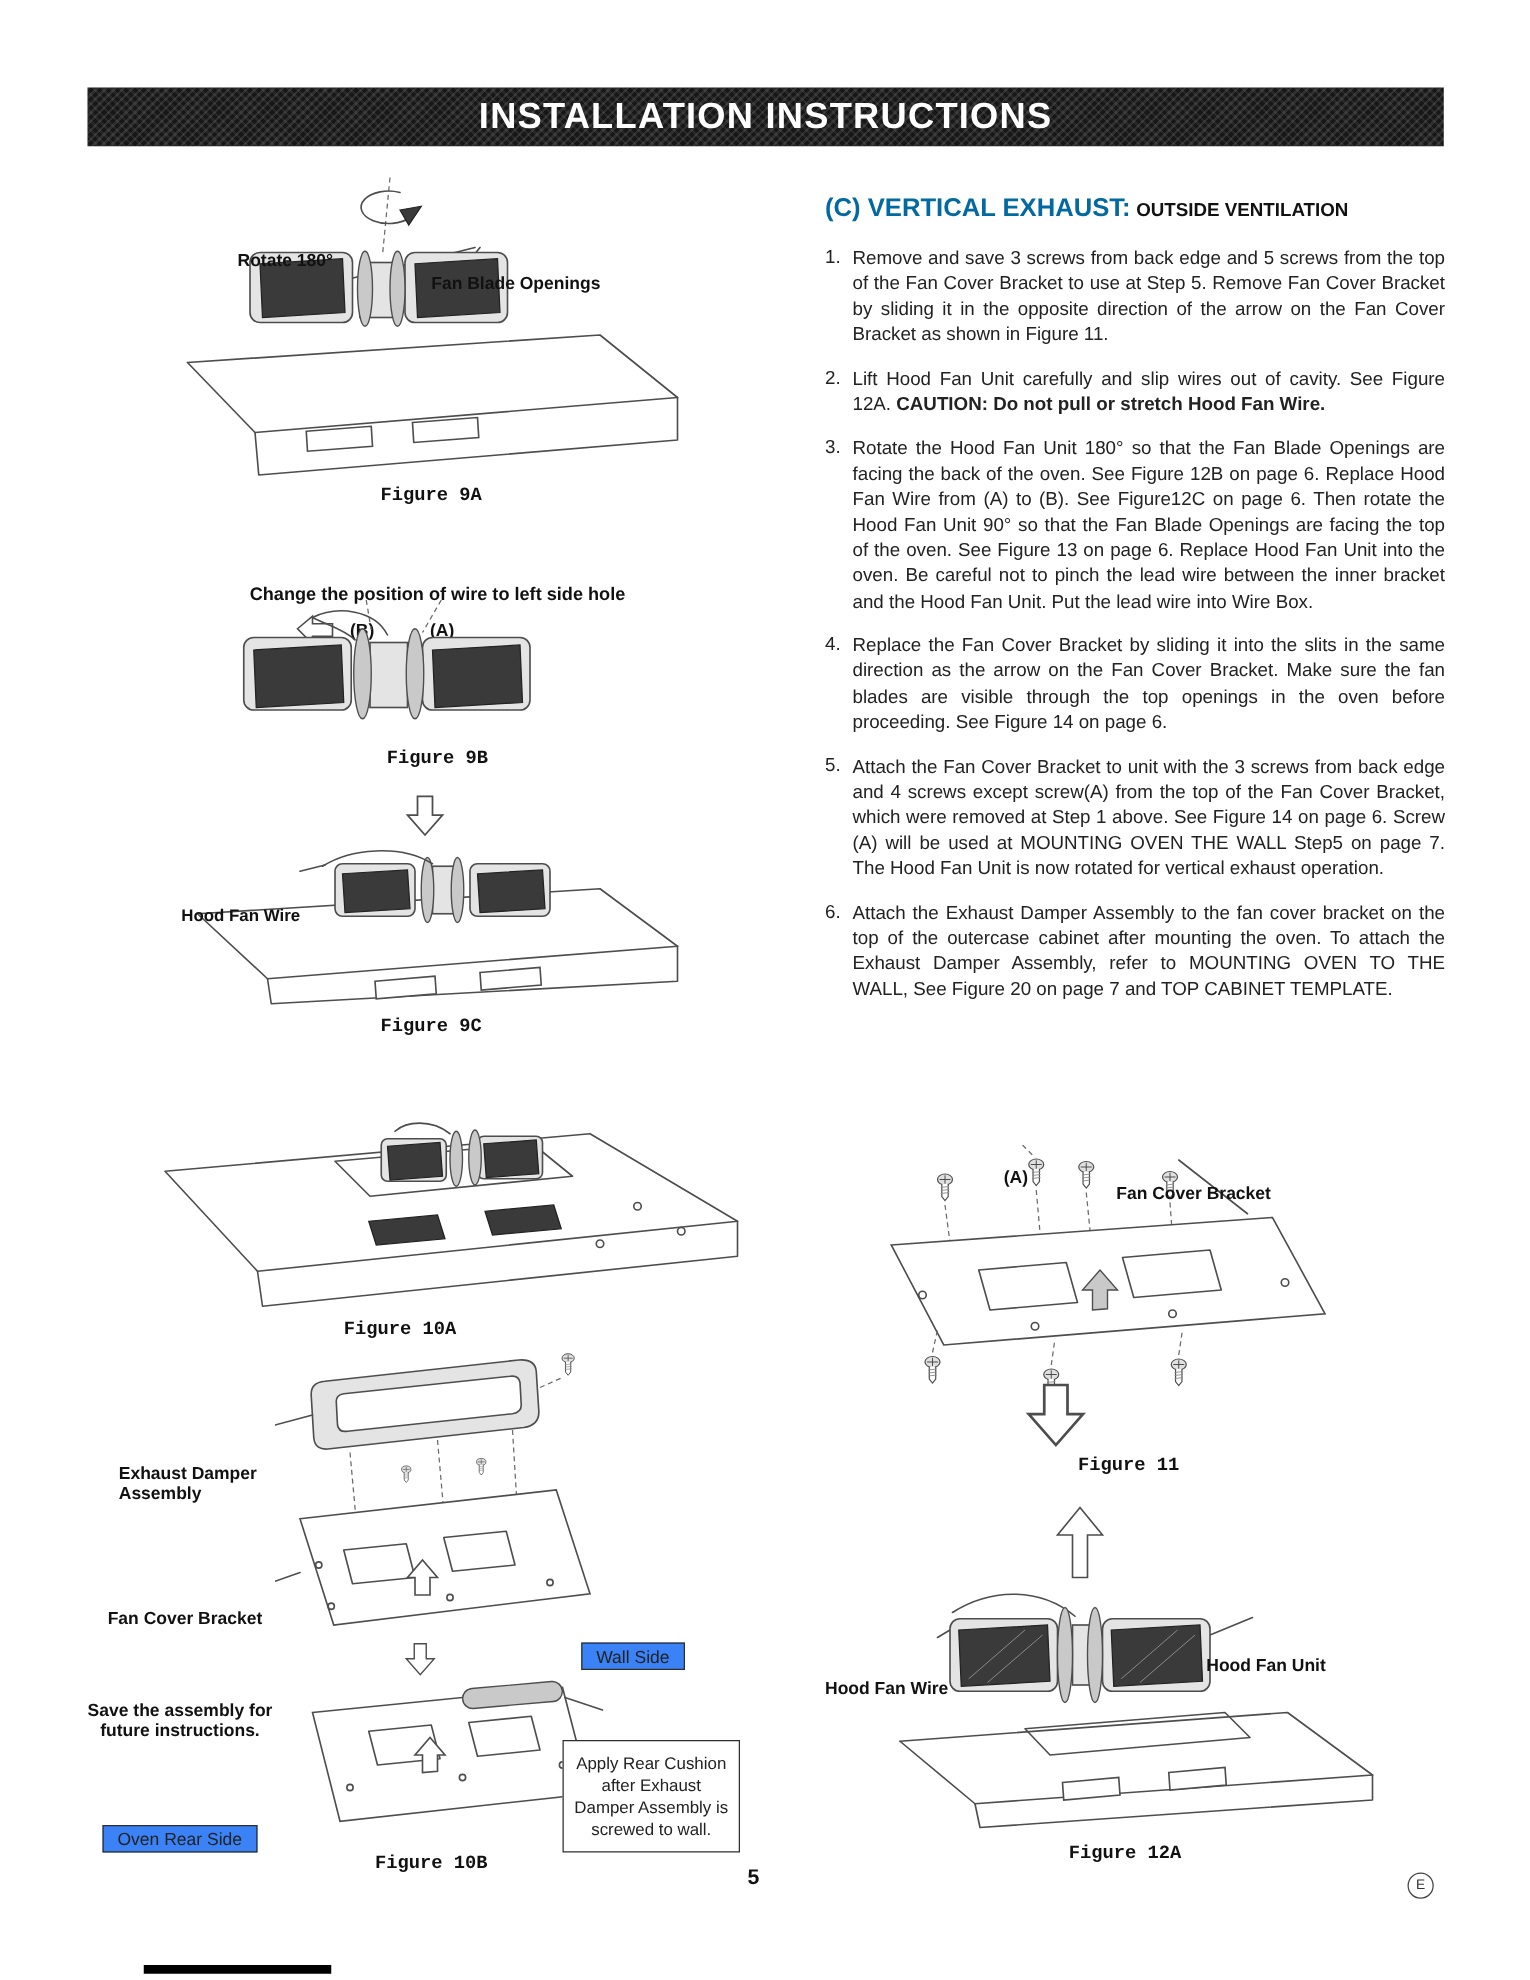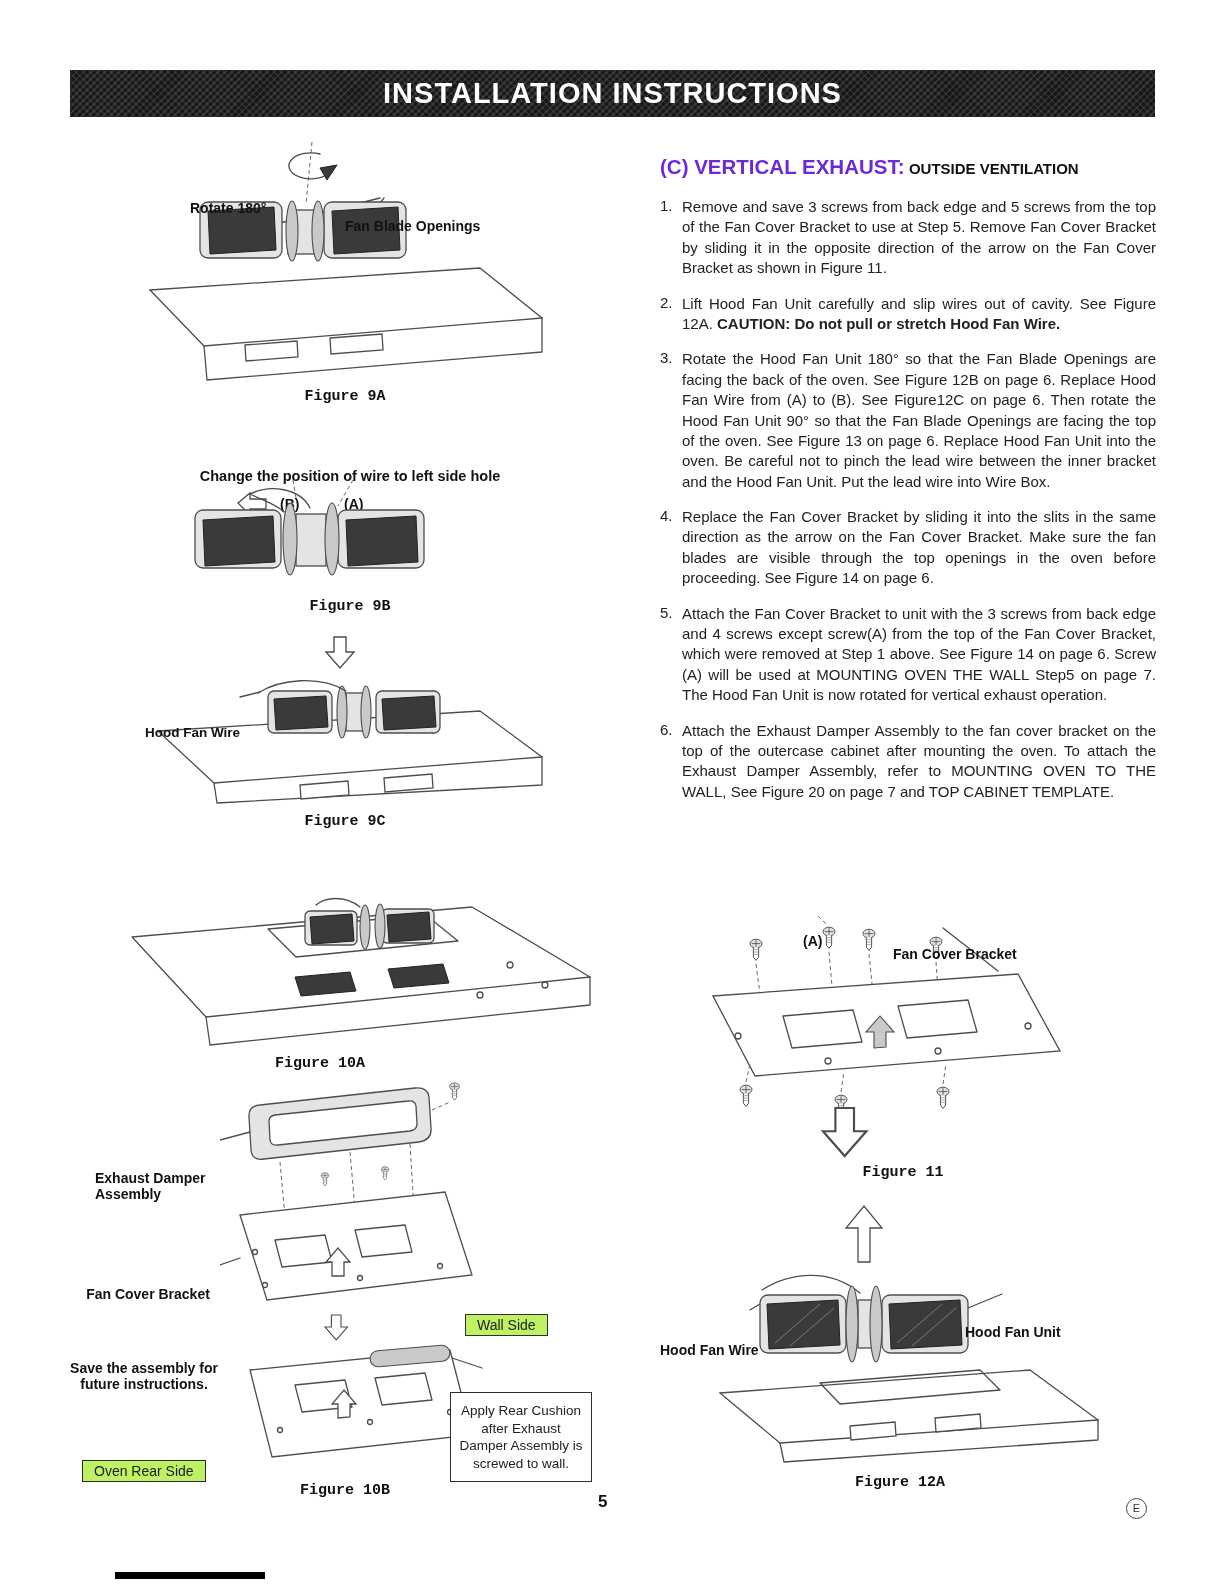--- a/index.html
+++ b/index.html
@@ -19,21 +19,21 @@
   }
   .banner span {
     color:#fff; font-weight:bold; font-size:29px; letter-spacing:1px;
   }
   
   .fig { position:absolute; }
   .fig svg { position:absolute; display:block; }
   .lbl { position:absolute; font-weight:bold; font-size:14px; color:#111; line-height:1.15;margin-top:40px; }
   .figcap { position:absolute; font-weight:bold; font-size:15px; text-align:center; color:#111;font-family:Liberation Mono, monospace; }
   .box {
-    position:absolute; border:1.6px solid #2e2e2e; background:#bef264;
+    position:absolute; border:1.6px solid #2e2e2e; background:#3b82f6;
     font-size:14px; color:#222; padding:2px 11px; white-space:nowrap;
   }
   .notebox {
     position:absolute; border:1.6px solid #2e2e2e; background:#fff;
     font-size:13.5px; color:#222; padding:9px 6px; text-align:center; line-height:1.3;
   }
   
   .ln   { fill:none; stroke:#4d4d4d; stroke-width:1.3; stroke-linecap:round; stroke-linejoin:round; }
   .thin { fill:none; stroke:#8a8a8a; stroke-width:0.8; }
   .dsh  { fill:none; stroke:#6a6a6a; stroke-width:1; stroke-dasharray:4 3; }
@@ -70,21 +70,21 @@
   #lbl-damper  { left:25px; top:50px; width:135px; text-align:left; }
   #lbl-bracket10 { left:8px; top:166px; width:140px; text-align:center; }
   #lbl-save    { left:0px; top:240px; width:148px; text-align:center; }
   #box-wall    { left:395px; top:234px; }
   #lbl-cushion { left:408px; top:274px; white-space:nowrap; }
   #box-apply   { left:380px; top:312px; width:128px; }
   #box-ovenrear{ left:0px; top:380px;margin-left:12px; }
   #cap10b { left:195px; top:402px; width:160px; }
 
   #sec-heading { position:absolute; left:660px; top:155px; width:500px; }
-  .h-main { font-size:20.5px; font-weight:bold; color:#6d28d9; }
+  .h-main { font-size:20.5px; font-weight:bold; color:#0369a1; }
   .h-sub  { font-size:15px; font-weight:bold; color:#111; }
 
   #steps { position:absolute; left:660px; top:197px; width:496px; }
   .step { display:flex; margin-bottom:15px; }
   .step .num { flex:none; width:22px; font-size:15px; color:#222; }
   .step .txt { flex:1; font-size:15px; line-height:1.36; color:#222; text-align:justify; }
 
   #fig11 { left:688px; top:888px; width:430px; height:300px; }
   #fig11 svg { left:0; top:28px; }
   #lbl-a11 { left:115px; top:5px; }

